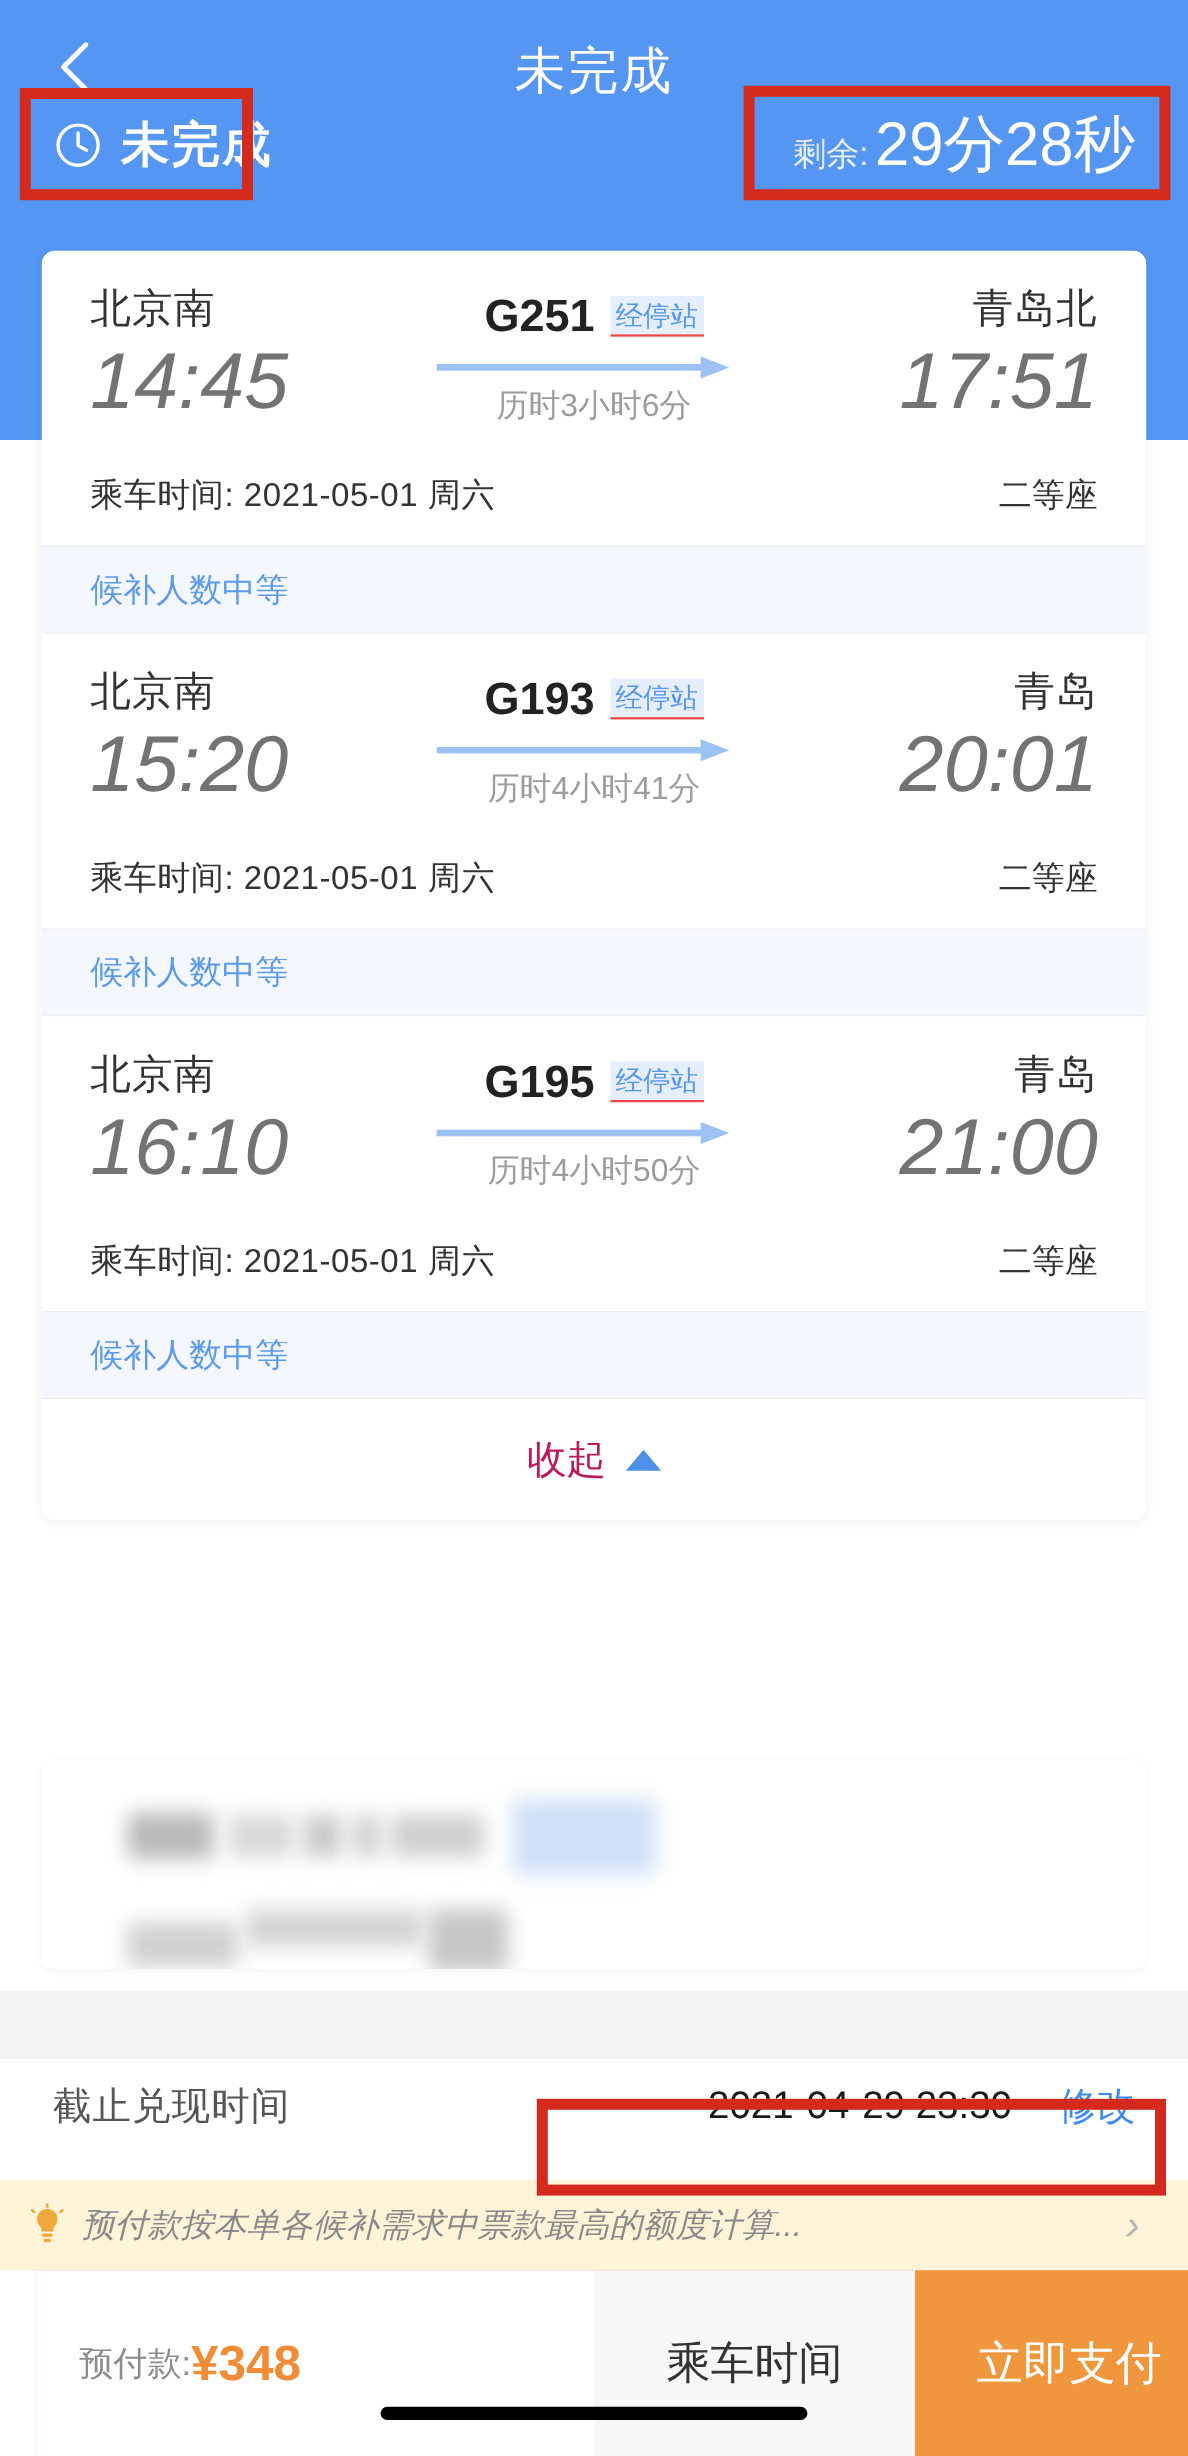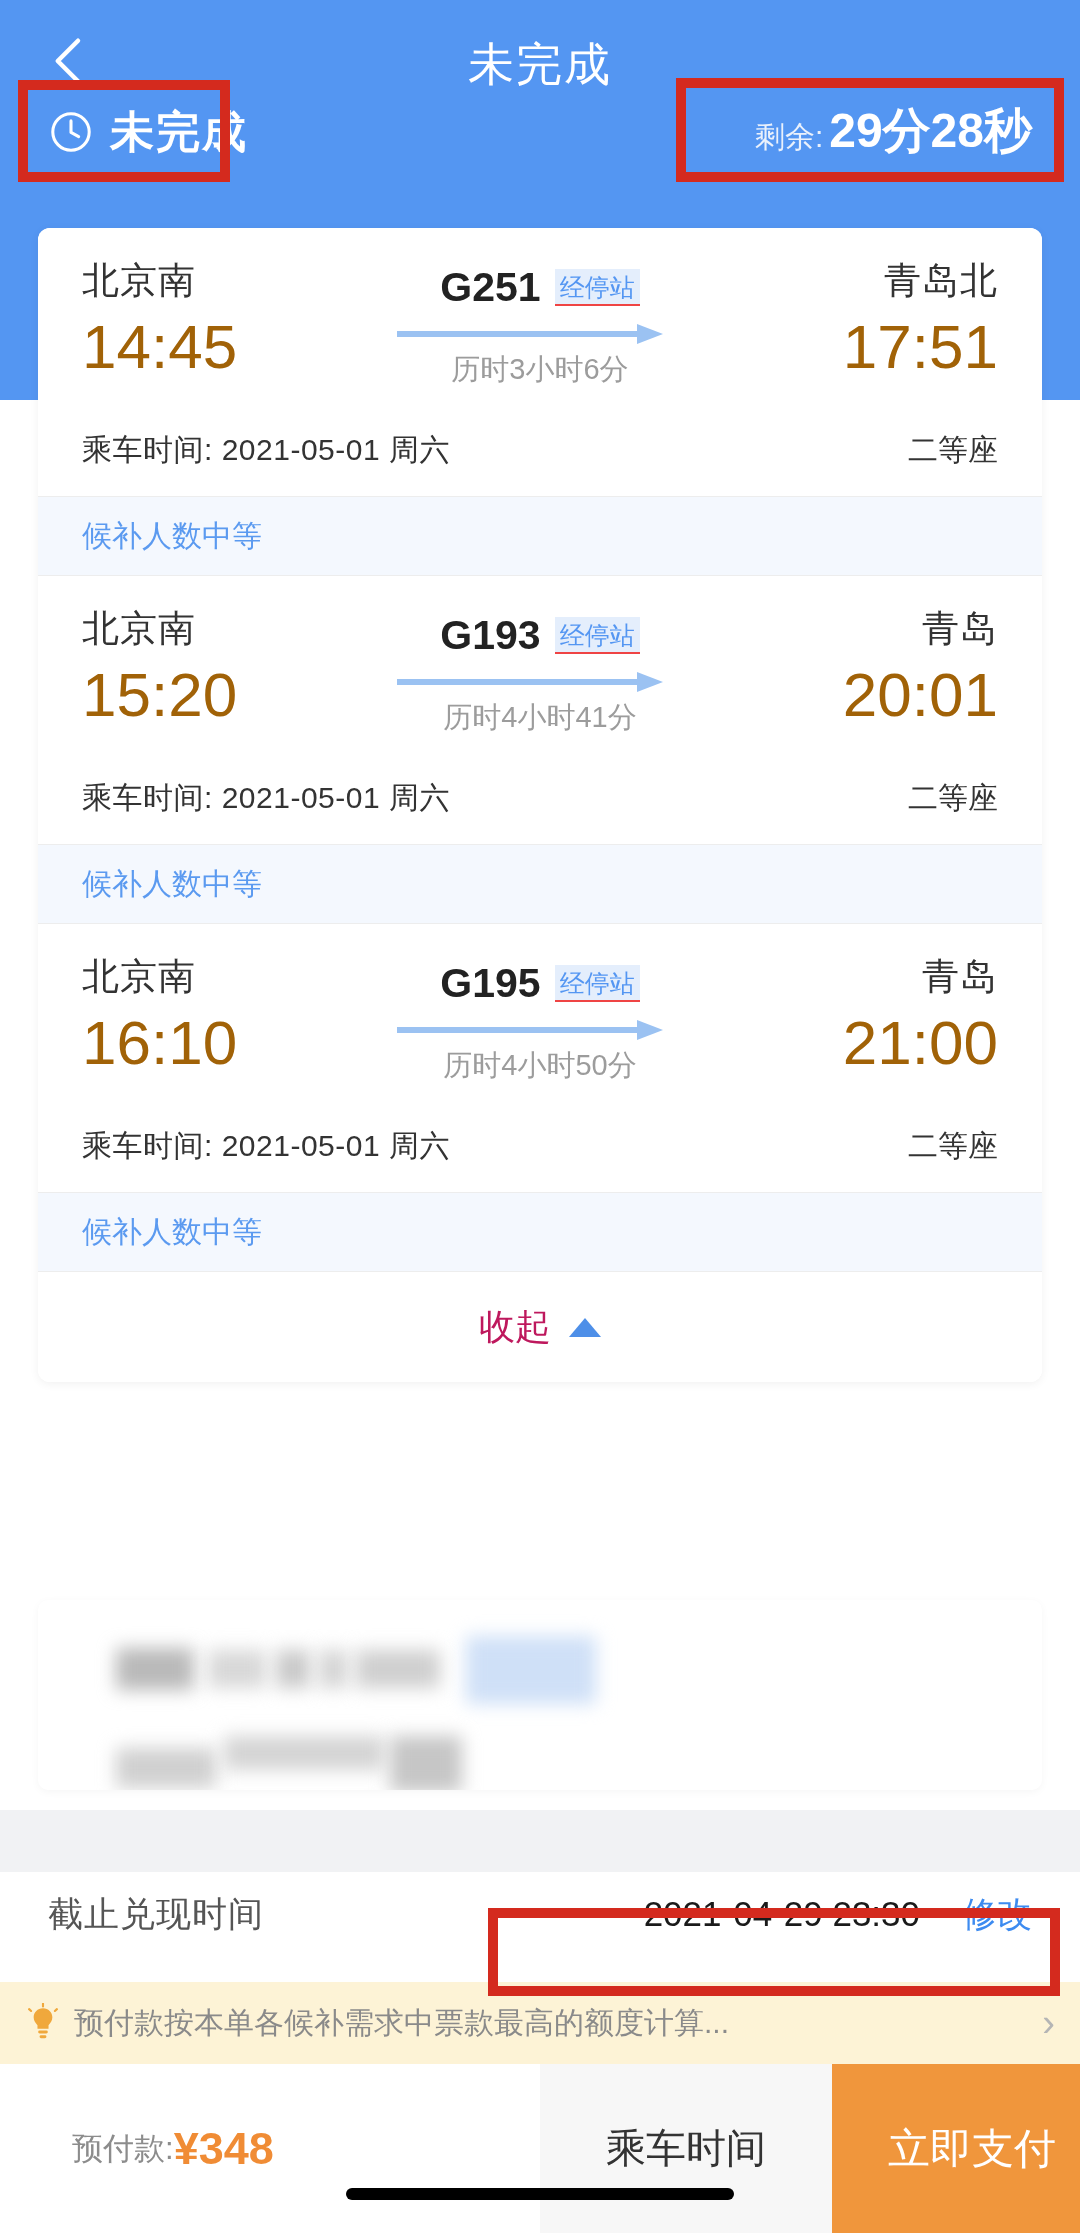--- a/index.html
+++ b/index.html
@@ -71,22 +71,22 @@
     align-items: baseline;
     gap: 6px;
   }
   .remain-label {
     color: #EAF1FC;
     font-size: 30px;
     line-height: 50px;
   }
   .remain-value {
     color: #ffffff;
-    font-size: 48px;
-    font-weight: bold;
+    font-size: 56px;
+    font-weight: normal;
     line-height: 50px;
   }
 
   
   .annot {
     position: absolute;
     border: 10px solid #D42A1E;
     box-sizing: border-box;
     pointer-events: none;
     z-index: 40;
@@ -126,25 +126,26 @@
   }
   .t-col-left  { width: 270px; text-align: left; }
   .t-col-right { width: 270px; text-align: right; }
   .t-station {
     font-size: 37px;
     color: #333333;
     line-height: 46px;
     letter-spacing: 1px;
   }
   .t-time {
-    font-size: 62px;
-    color: #a16207;
+    font-size: 72px;
+    color: #737373;
     line-height: 74px;
     margin-top: 6px;
     font-weight: 400;
+    font-style: italic;
   }
   .t-col-mid {
     width: 330px;
     text-align: center;
     padding-top: 4px;
   }
   .t-mid-top {
     display: flex;
     align-items: center;
     justify-content: center;
@@ -311,23 +312,24 @@
   }
 
   
   .tip-bar {
     position: absolute;
     left: 0; top: 1982px;
     width: 1080px; height: 82px;
     background: #FDF3D6;
     display: flex;
     align-items: center;
-    padding: 0 25px 0 26px;
-    box-sizing: border-box;
-    cursor: pointer;
+    padding: 0 44px 0 26px;
+    box-sizing: border-box;
+    cursor: pointer;
+    font-style: italic;
   }
   .bulb-icon { width: 34px; height: 40px; flex: 0 0 auto; }
   .tip-text {
     font-size: 30px;
     color: #8a8a8a;
     margin-left: 14px;
     white-space: nowrap;
     overflow: hidden;
   }
   .tip-chevron {

